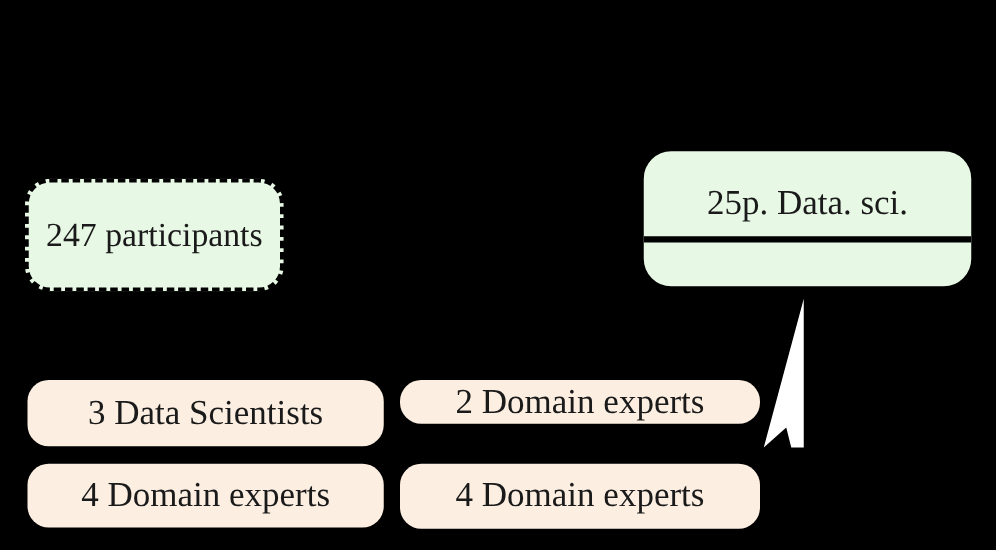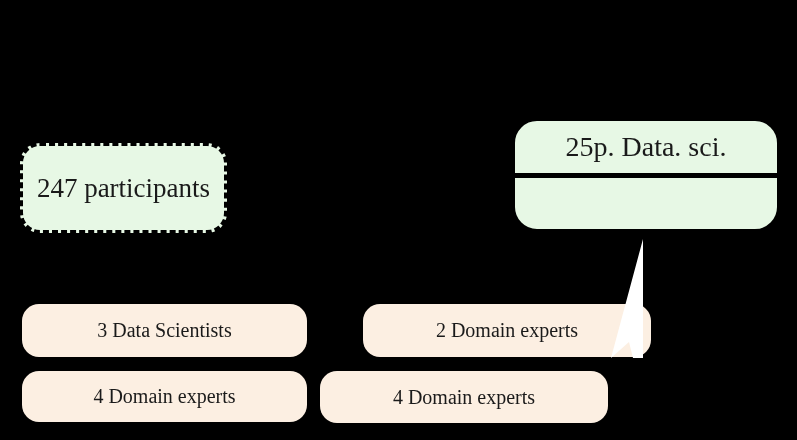--- a/index.html
+++ b/index.html
@@ -45,34 +45,34 @@
     box-sizing:border-box;
     display:flex;flex-direction:column;
     overflow:hidden;
     font-size:28px;
   }
   .interview-cell{
     flex:1;
     display:flex;align-items:center;justify-content:center;
     white-space:nowrap;
   }
-  .interview-cell.top{flex:0 0 52px;}
+  .interview-cell.top{flex:0 0 52px;margin-top:16px;}
   .interview-divider{
     flex:0 0 5px;
     background:var(--line-color);
     width:100%;
   }
 
   .pilot-box{
     background:var(--peach-fill);
     border-radius:17px;
-    font-size:20px;
+    font-size:28px;
   }
   #pilot-box-1{left:22px;top:304px;width:285px;height:53px;}
-  #pilot-box-2{left:320px;top:304px;width:288px;height:53px;margin-left:43px;}
+  #pilot-box-2{left:320px;top:304px;width:288px;height:35px;}
   #pilot-box-3{left:22px;top:371px;width:285px;height:51px;}
   #pilot-box-4{left:320px;top:371px;width:288px;height:52px;}
 
   #arrow-overlay{
     position:absolute;left:0;top:0;width:797px;height:440px;
     pointer-events:none;
   }
   .arrow-shape{fill:var(--arrow-color);}
 </style>
 </head>

